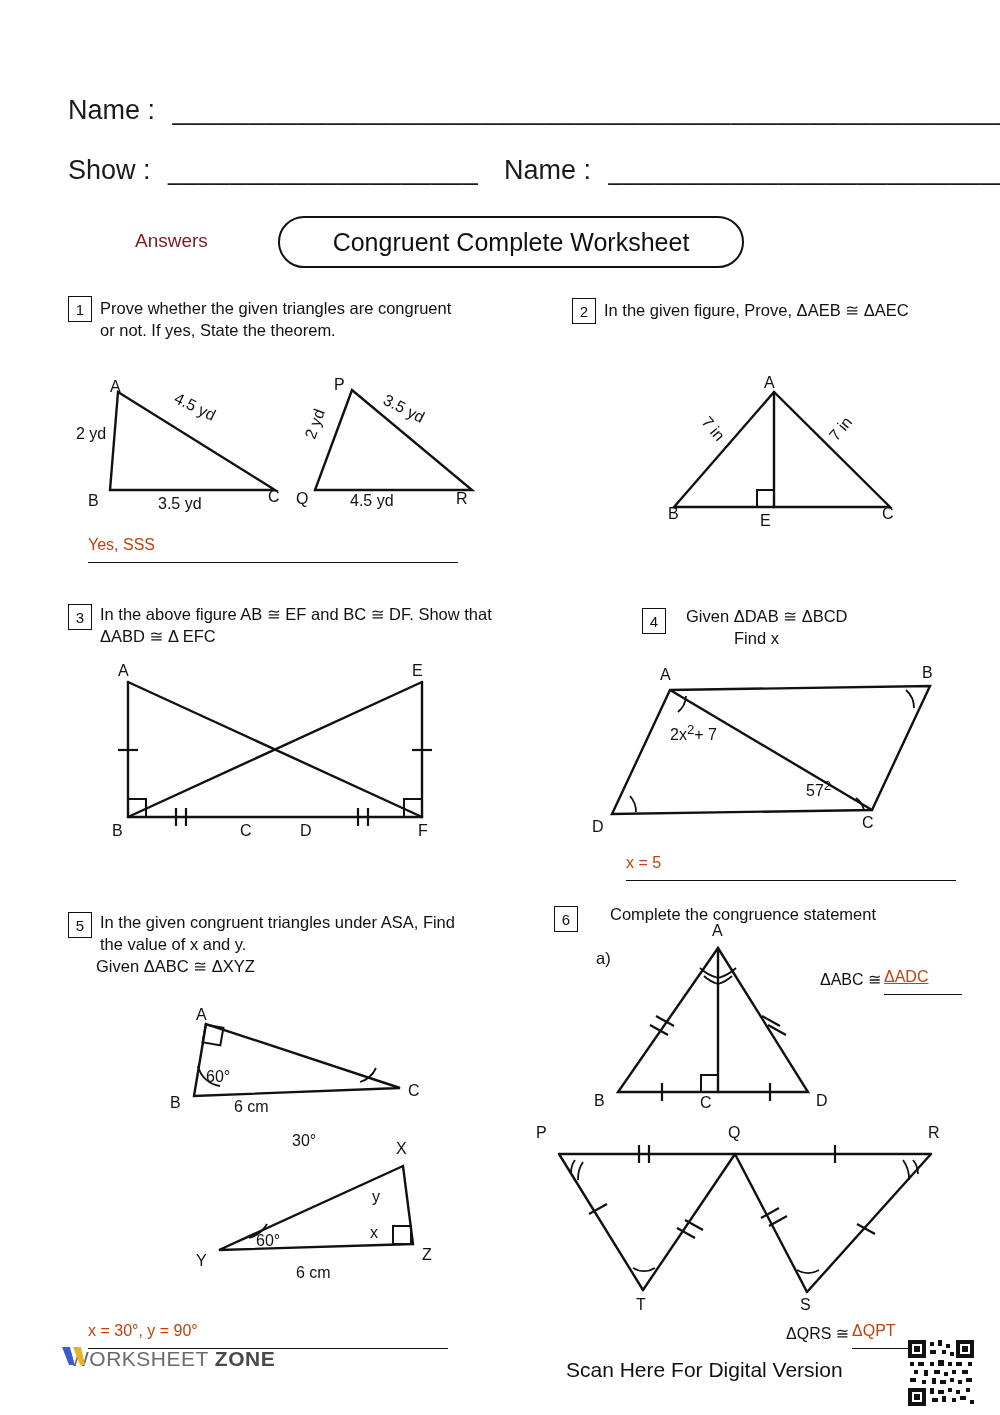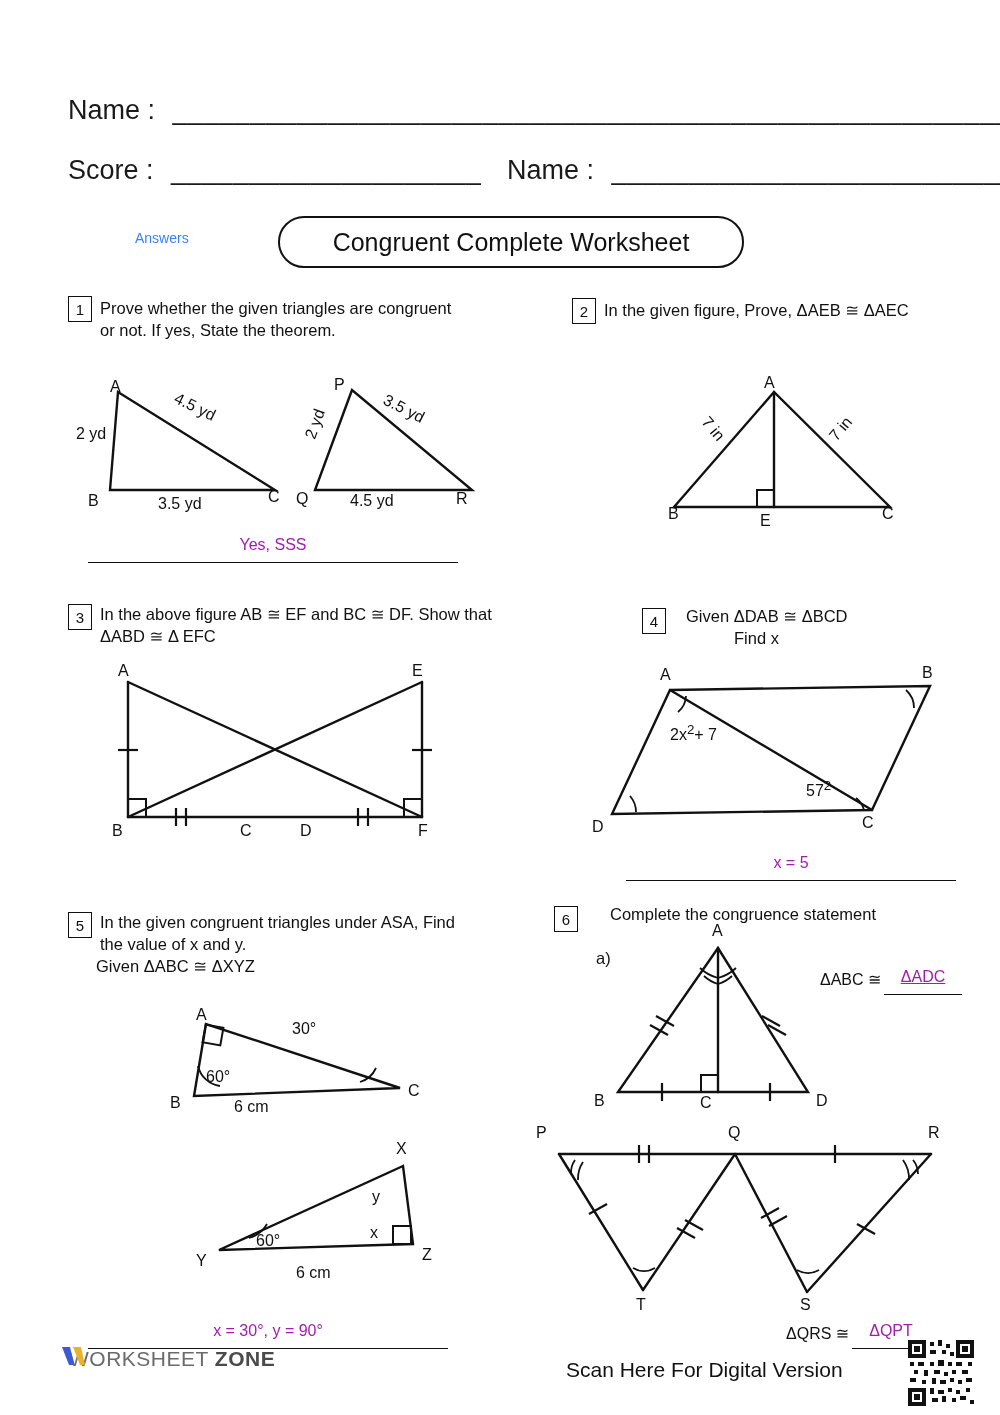--- a/index.html
+++ b/index.html
@@ -9,37 +9,37 @@
     font-family:"Liberation Sans", sans-serif;
     color:#111111;
     position:relative;
     overflow:hidden;
   }
   .page{position:absolute;left:0;top:0;width:1000px;height:1415px;}
 
   
   .hdr-row{position:absolute;font-size:27px;color:#1a1a1a;white-space:nowrap;}
   .hdr-line{letter-spacing:.5px;}
-  .answers-lbl{position:absolute;left:135px;top:230px;font-size:14px;color:#3b82f6;}
+  .answers-lbl{position:absolute;left:135px;top:230px;font-size:19px;color:#7f1d1d;}
   .title-pill{
     position:absolute;left:278px;top:216px;width:462px;height:48px;
     border:2.5px solid #111;border-radius:26px;
     display:flex;align-items:center;justify-content:center;
     font-size:25px;color:#111;background:#fff;
   }
 
   
   .qnum{
     position:absolute;width:22px;height:24px;border:1.6px solid #111;
     display:flex;align-items:center;justify-content:center;
     font-size:15px;font-weight:400;background:#fff;
   }
   .qtext{position:absolute;font-size:16.5px;line-height:1.32;color:#111;}
   .ans-line{position:absolute;border-bottom:1.4px solid #111;}
-  .ans-txt{position:absolute;font-size:16px;color:#a21caf;text-align:center;}
+  .ans-txt{position:absolute;font-size:16px;color:#c2410c;text-align:left;}
 
   .lbl{position:absolute;font-size:16px;color:#111;white-space:nowrap;}
 
   svg{position:absolute;overflow:visible;}
   .stroke{stroke:#111;stroke-width:2.4;fill:none;stroke-linecap:round;}
   .stroke-thin{stroke:#111;stroke-width:2;fill:none;}
   .tick{stroke:#111;stroke-width:2.2;}
   .arc{stroke:#111;stroke-width:1.8;fill:none;}
 
   
@@ -54,21 +54,21 @@
 <body>
 
 <div class="page">
 
   <div class="hdr-row" style="left:68px;top:95px;">
     <span>Name :</span>
     <span class="hdr-line" style="margin-left:10px;">_______________________________________________________</span>
   </div>
 
   <div class="hdr-row" style="left:68px;top:155px;">
-    <span>Score :</span>
+    <span>Show :</span>
     <span class="hdr-line" style="margin-left:10px;">____________________</span>
     <span style="margin-left:18px;">Name :</span>
     <span class="hdr-line" style="margin-left:10px;">____________________________</span>
   </div>
 
   <div class="answers-lbl">Answers</div>
   <div class="title-pill">Congruent Complete Worksheet</div>
 
   <div class="qnum" style="left:68px;top:296px;">1</div>
   <div class="qtext" style="left:100px;top:298px;width:370px;">Prove whether the given triangles are congruent or not. If yes, State the theorem.</div>
@@ -171,21 +171,21 @@
   <svg style="left:180px;top:1012px;" width="240" height="100">
     <polygon class="stroke" points="26,12 14,84 220,76"></polygon>
     <rect x="24" y="14" width="18" height="18" class="stroke-thin" transform="rotate(10 33 23)"></rect>
     <path class="arc" d="M 18,54 A 26 26 0 0 0 40,74"></path>
     <path class="arc" d="M 180,70 A 26 26 0 0 0 196,56"></path>
   </svg>
   <div class="lbl" style="left:196px;top:1006px;">A</div>
   <div class="lbl" style="left:170px;top:1094px;">B</div>
   <div class="lbl" style="left:408px;top:1082px;">C</div>
   <div class="lbl" style="left:206px;top:1068px;">60°</div>
-  <div class="lbl" style="left:292px;top:1020px;">30°</div>
+  <div class="lbl" style="left:292px;top:1132px;">30°</div>
   <div class="lbl" style="left:234px;top:1098px;">6 cm</div>
 
   <svg style="left:215px;top:1152px;" width="220" height="110">
     <polygon class="stroke" points="188,14 4,98 198,92"></polygon>
     <rect x="178" y="74" width="18" height="18" class="stroke-thin"></rect>
     <path class="arc" d="M 34,86 A 30 30 0 0 0 52,72"></path>
   </svg>
   <div class="lbl" style="left:396px;top:1140px;">X</div>
   <div class="lbl" style="left:196px;top:1252px;">Y</div>
   <div class="lbl" style="left:422px;top:1246px;">Z</div>

